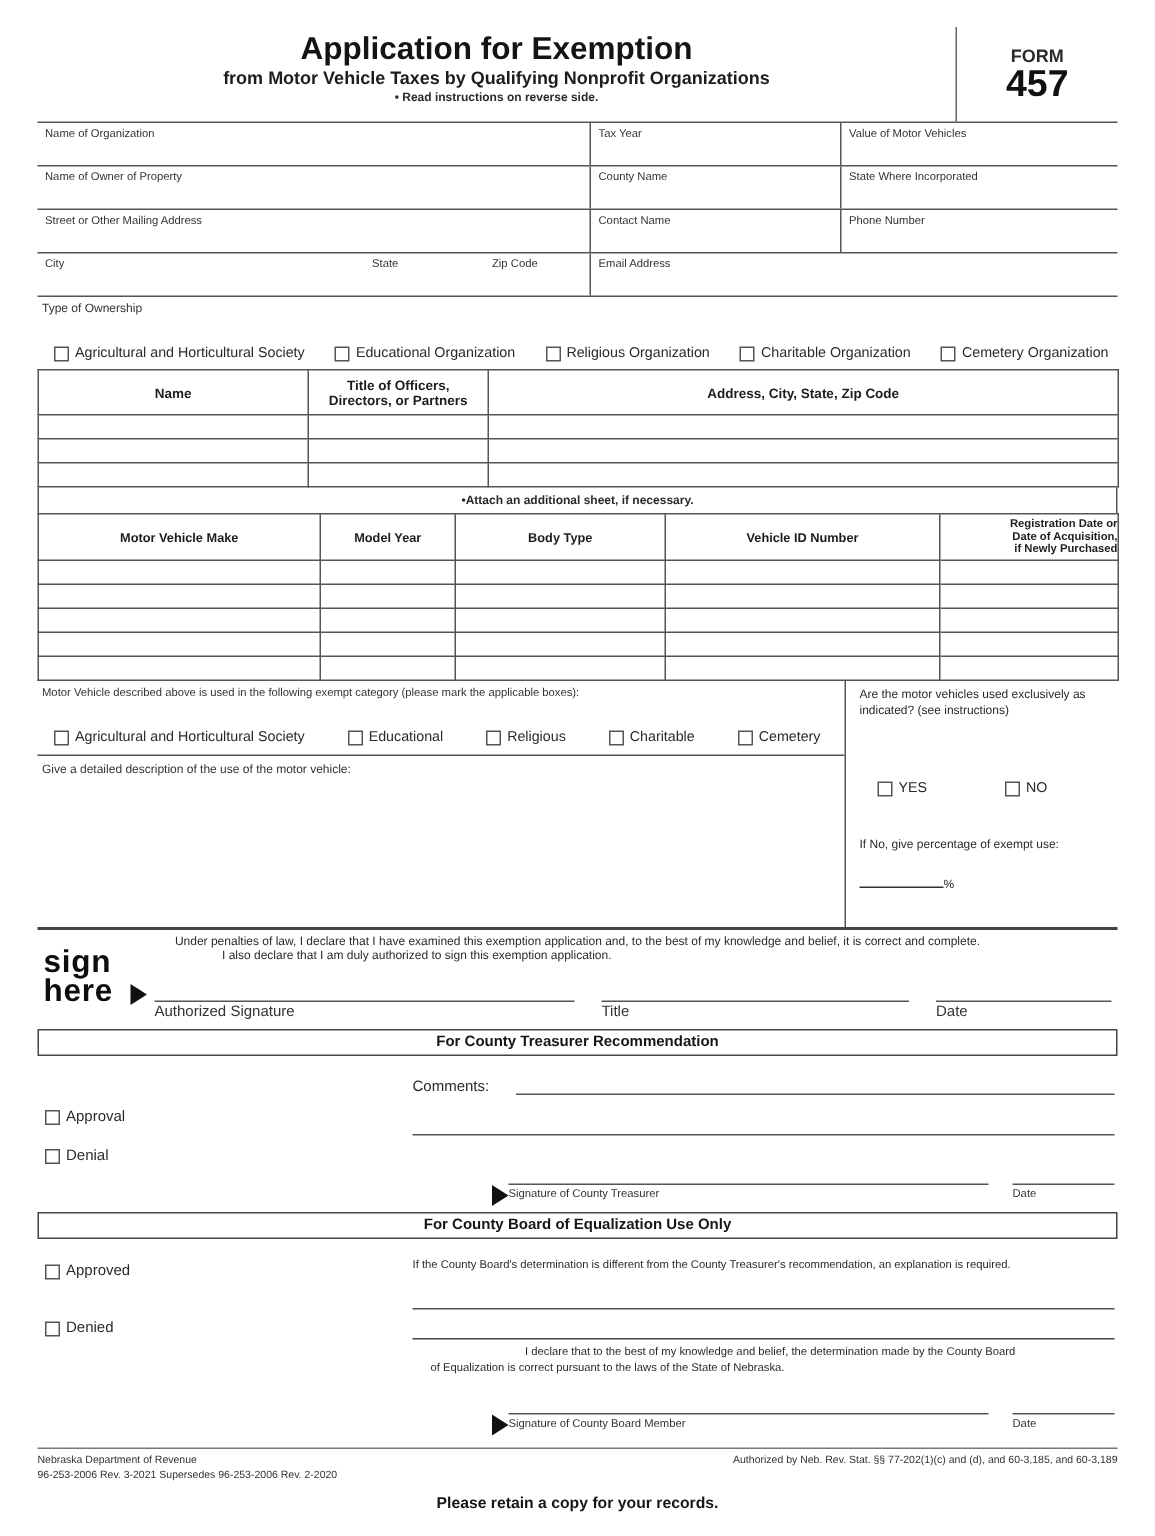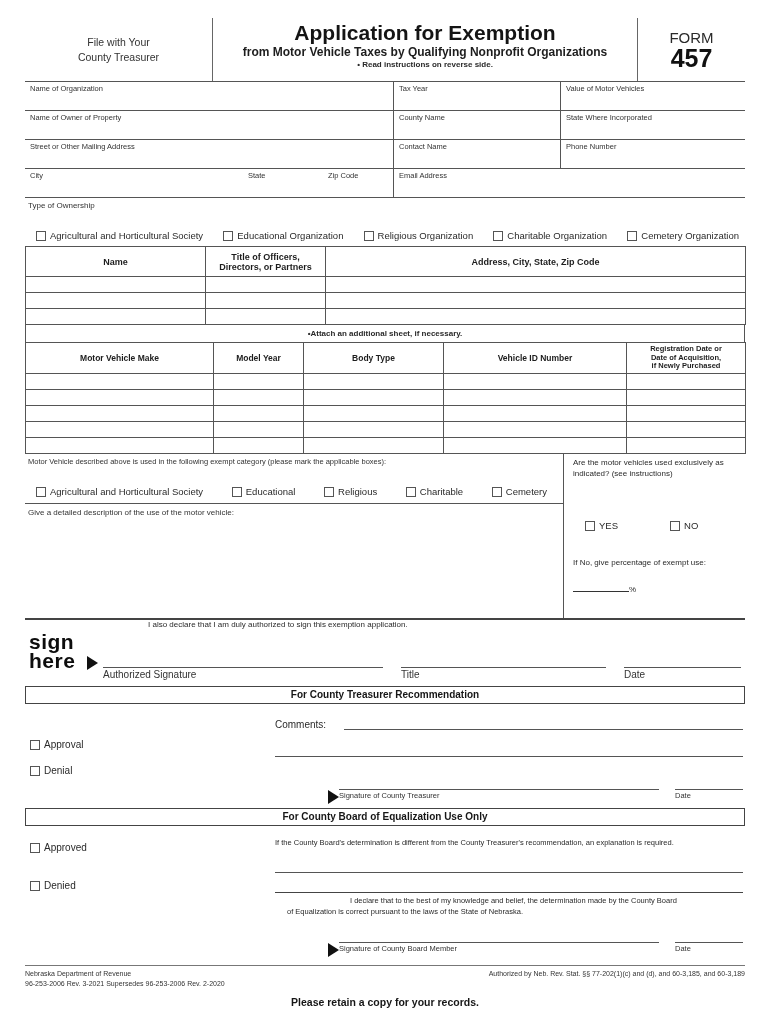--- a/index.html
+++ b/index.html
@@ -14,21 +14,21 @@
   
   .hdr { display:flex; border-bottom:1px solid #555; height:64px; }
   .hdr-left { width:188px; border-right:1px solid #666; display:flex; flex-direction:column;
     justify-content:center; align-items:center; font-size:10.5px; color:#333; line-height:1.35; }
   .hdr-center { flex:1; text-align:center; padding-top:3px; }
   .hdr-title { font-size:21px; font-weight:bold; color:#141414; line-height:1.1; }
   .hdr-sub { font-size:12px; font-weight:bold; color:#1d1d1d; margin-top:1px; }
   .hdr-note { font-size:8px; font-weight:bold; margin-top:1px; }
   .hdr-right { width:108px; border-left:1px solid #666; display:flex; flex-direction:column;
     justify-content:center; align-items:center; }
-  .form-word { font-size:15px; font-weight:normal; }
+  .form-word { font-size:12px; font-weight:bold; }
   .form-num { font-size:25px; font-weight:bold; line-height:1; color:#111; }
 
   
   .irow { display:flex; border-bottom:1px solid #555; height:29px; }
   .icell { font-size:7.5px; color:#333; padding:2px 0 0 5px; }
   .icell + .icell { border-left:1px solid #555; }
   .w1 { width:368px; } .w2 { width:167px; } .w3 { flex:1; }
   .city-split { display:flex; padding:0; }
   .city-split span { display:block; padding:2px 0 0 5px; }
   .cs-city { width:218px; } .cs-state { width:80px; } .cs-zip { flex:1; }
@@ -40,21 +40,21 @@
   .cbitem { display:flex; align-items:center; gap:4px; font-size:9.5px; color:#2a2a2a;margin-top:16px; }
   .cb { width:10px; height:10px; border:1px solid #555; background:#fff; flex:none; display:inline-block; }
 
   
   table { border-collapse:collapse; width:720px; table-layout:fixed; }
   .ftable td, .ftable th { border:1px solid #555; font-size:9px; }
   .ftable th { font-weight:bold; text-align:center; vertical-align:middle; color:#1d1d1d; }
   .ftable td { height:16px; }
   .othead th { height:30px; }
   .vthead th { height:31px; font-size:8.5px; }
-  .vthead th.small { font-size:7.5px; line-height:1.15; }
+  .vthead th.small { font-size:7.5px; line-height:1.15;text-align:right; }
 
   .descbox { border:1px solid #555; border-top:none; border-bottom:none; text-align:center; padding:3px 0 4px 0; }
   .desc-title { font-size:11.5px; font-weight:bold; color:#161616; }
   .desc-note { font-size:8px; font-weight:bold; margin-top:1px; }
 
   
   .exempt { display:flex; border-bottom:2px solid #444; height:166px; }
   .ex-left { width:538px; }
   .ex-prompt { font-size:7.5px; padding:3px 0 0 3px; color:#333; }
   .ex-cbrow { display:flex; justify-content:space-between; padding:4px 16px 6px 11px; border-bottom:1px solid #555; }
@@ -121,24 +121,20 @@
   .f-left { font-size:7px; color:#333; line-height:1.4; }
   .f-right { position:absolute; right:0; top:4px; font-size:7px; color:#333; }
   .retain { text-align:center; font-size:10.5px; font-weight:bold; color:#161616; margin-top:7px; }
 </style>
 </head>
 <body>
 
 <div class="page">
 
   <div class="hdr">
-    <div class="hdr-left">
-      <span>File with Your</span>
-      <span>County Treasurer</span>
-    </div>
     <div class="hdr-center">
       <div class="hdr-title">Application for Exemption</div>
       <div class="hdr-sub">from Motor Vehicle Taxes by Qualifying Nonprofit Organizations</div>
       <div class="hdr-note">• Read instructions on reverse side.</div>
     </div>
     <div class="hdr-right">
       <div class="form-word">FORM</div>
       <div class="form-num">457</div>
     </div>
   </div>
@@ -331,20 +327,21 @@
         </span>
       </div>
       <div class="pct-prompt">If No, give percentage of exempt use:</div>
       <div class="pct-line">
         <span class="uline"></span><span>%</span>
       </div>
     </div>
   </div>
 
   <div class="sigblock">
+    <div class="decl1">Under penalties of law, I declare that I have examined this exemption application and, to the best of my knowledge and belief, it is correct and complete.</div>
     <div class="decl2">I also declare that I am duly authorized to sign this exemption application.</div>
     <div class="signhere">
       <div>sign</div>
       <div>here</div>
     </div>
     <div class="tri tri-abs"></div>
     <div class="sigrow">
       <div class="sg sg1">
         <div class="line"></div>
         <div class="lbl">Authorized Signature</div>

